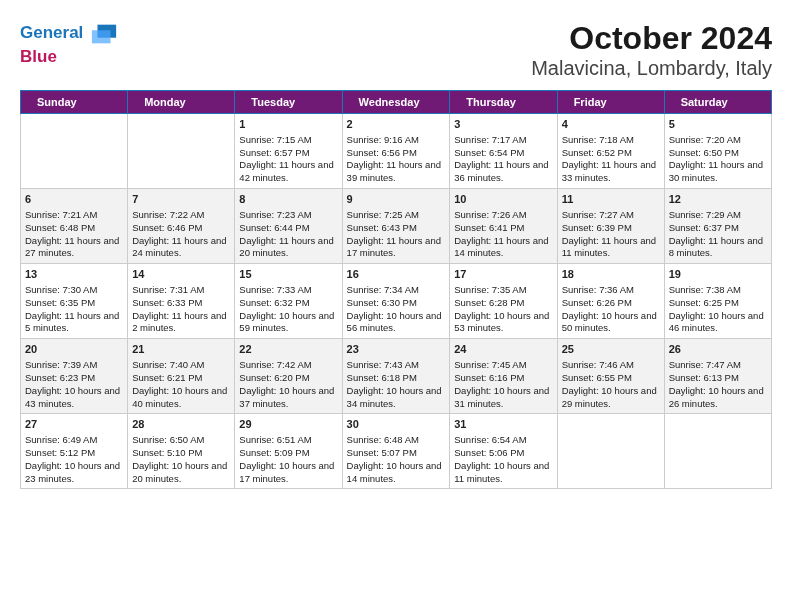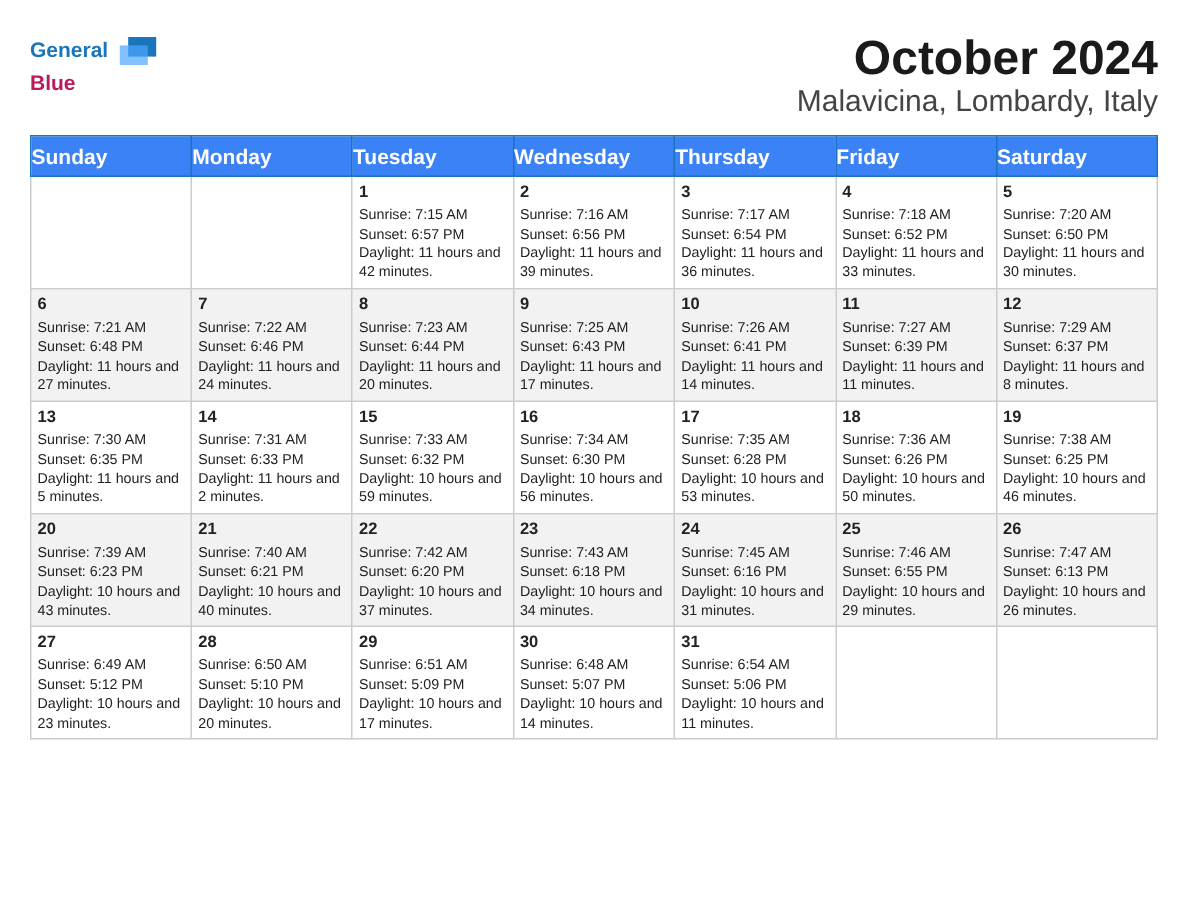--- a/index.html
+++ b/index.html
@@ -14,21 +14,21 @@
       display: flex;
       justify-content: space-between;
       align-items: flex-start;
       margin-bottom: 10px;
     }
     .logo {
       display: flex;
       align-items: center;
     }
     .logo-text {
-      font-size: 14px;
+      font-size: 17px;
       font-weight: bold;
       color: #1a1a1a;
       line-height: 1.1;
     }
     .logo-text span {
       color: #1a75bb;
     }
     .logo-icon {
       width: 28px;
       height: 28px;
@@ -45,25 +45,25 @@
     .location-title {
       font-size: 20px;
       color: #444;
     }
     table {
       width: 100%;
       border-collapse: collapse;
       font-size: 10px;
     }
     thead th {
-      background-color: #3b82f6;
+      background-color: #701a75;
       color: #fff;
-      padding: 5px 0;
+      padding: 5px 16px;
       text-align: left;
-      font-size: 14px;
+      font-size: 11px;
       font-weight: bold;
       border: 1px solid #1a75bb;
     }
     td {
       border: 1px solid #ccc;
       vertical-align: top;
       padding: 3px 4px;
       width: 108px;
       min-height: 80px;
       font-size: 9.5px;
@@ -130,21 +130,21 @@
         <td class="empty"></td>
         <td class="empty"></td>
         <td>
           <span class="day-num">1</span>
           <div>Sunrise: 7:15 AM</div>
           <div>Sunset: 6:57 PM</div>
           <div>Daylight: 11 hours and 42 minutes.</div>
         </td>
         <td>
           <span class="day-num">2</span>
-          <div>Sunrise: 7:16 AM</div>
+          <div>Sunrise: 9:16 AM</div>
           <div>Sunset: 6:56 PM</div>
           <div>Daylight: 11 hours and 39 minutes.</div>
         </td>
         <td>
           <span class="day-num">3</span>
           <div>Sunrise: 7:17 AM</div>
           <div>Sunset: 6:54 PM</div>
           <div>Daylight: 11 hours and 36 minutes.</div>
         </td>
         <td>

